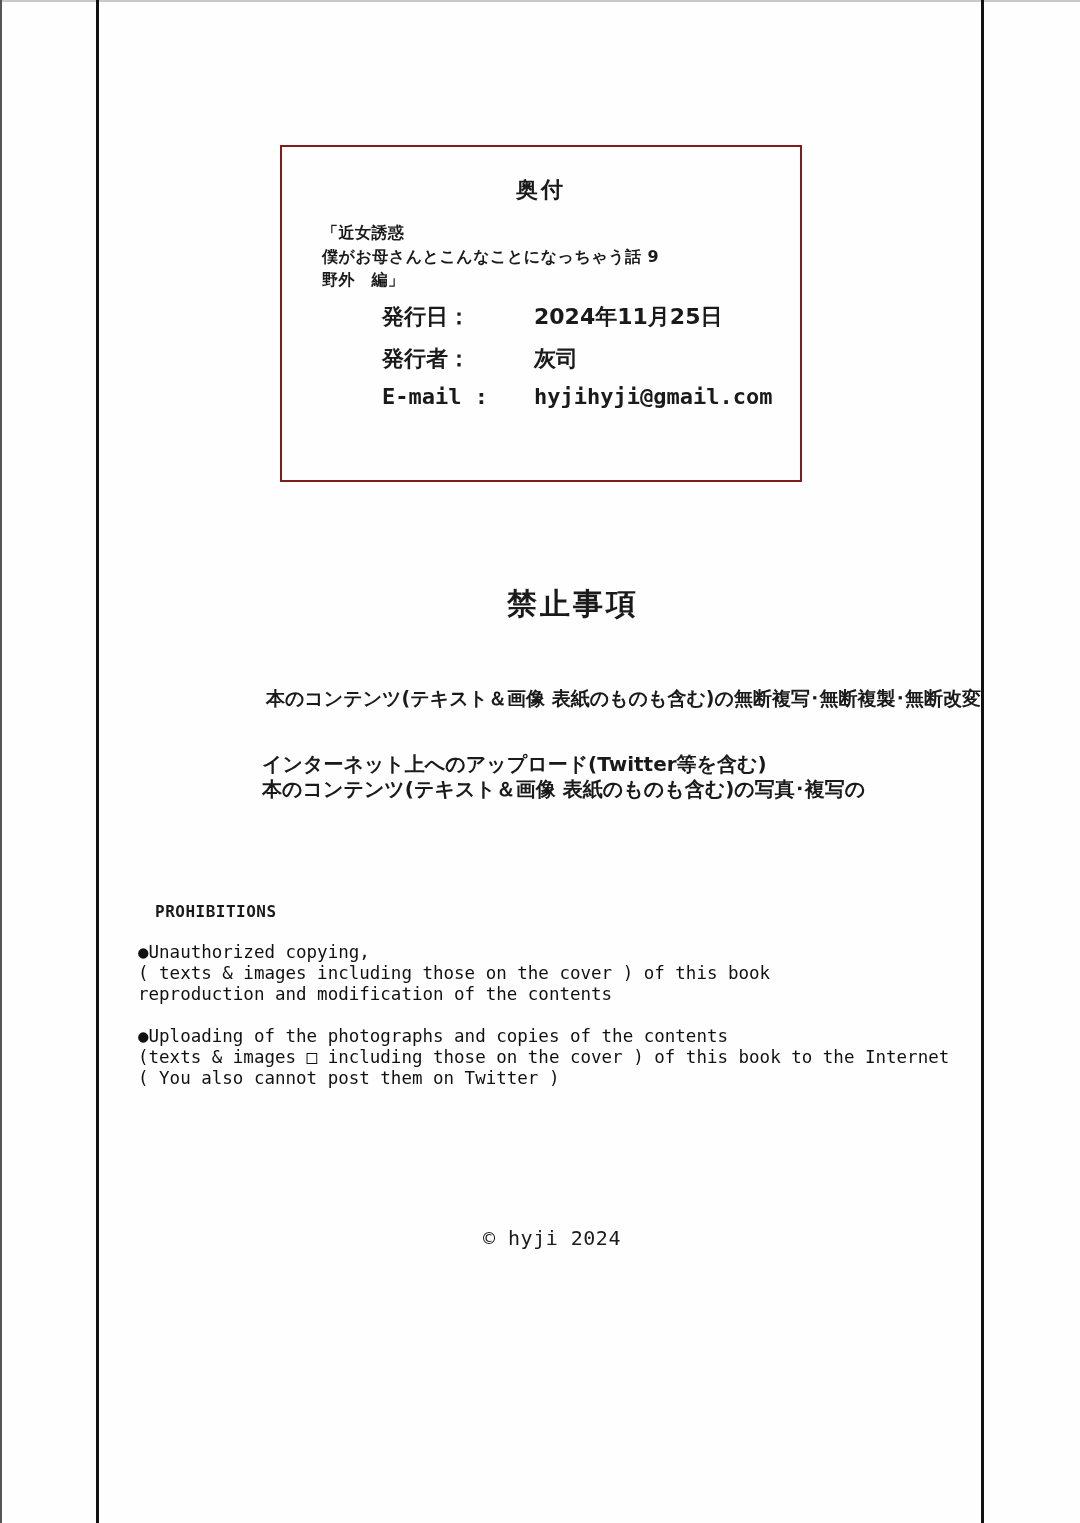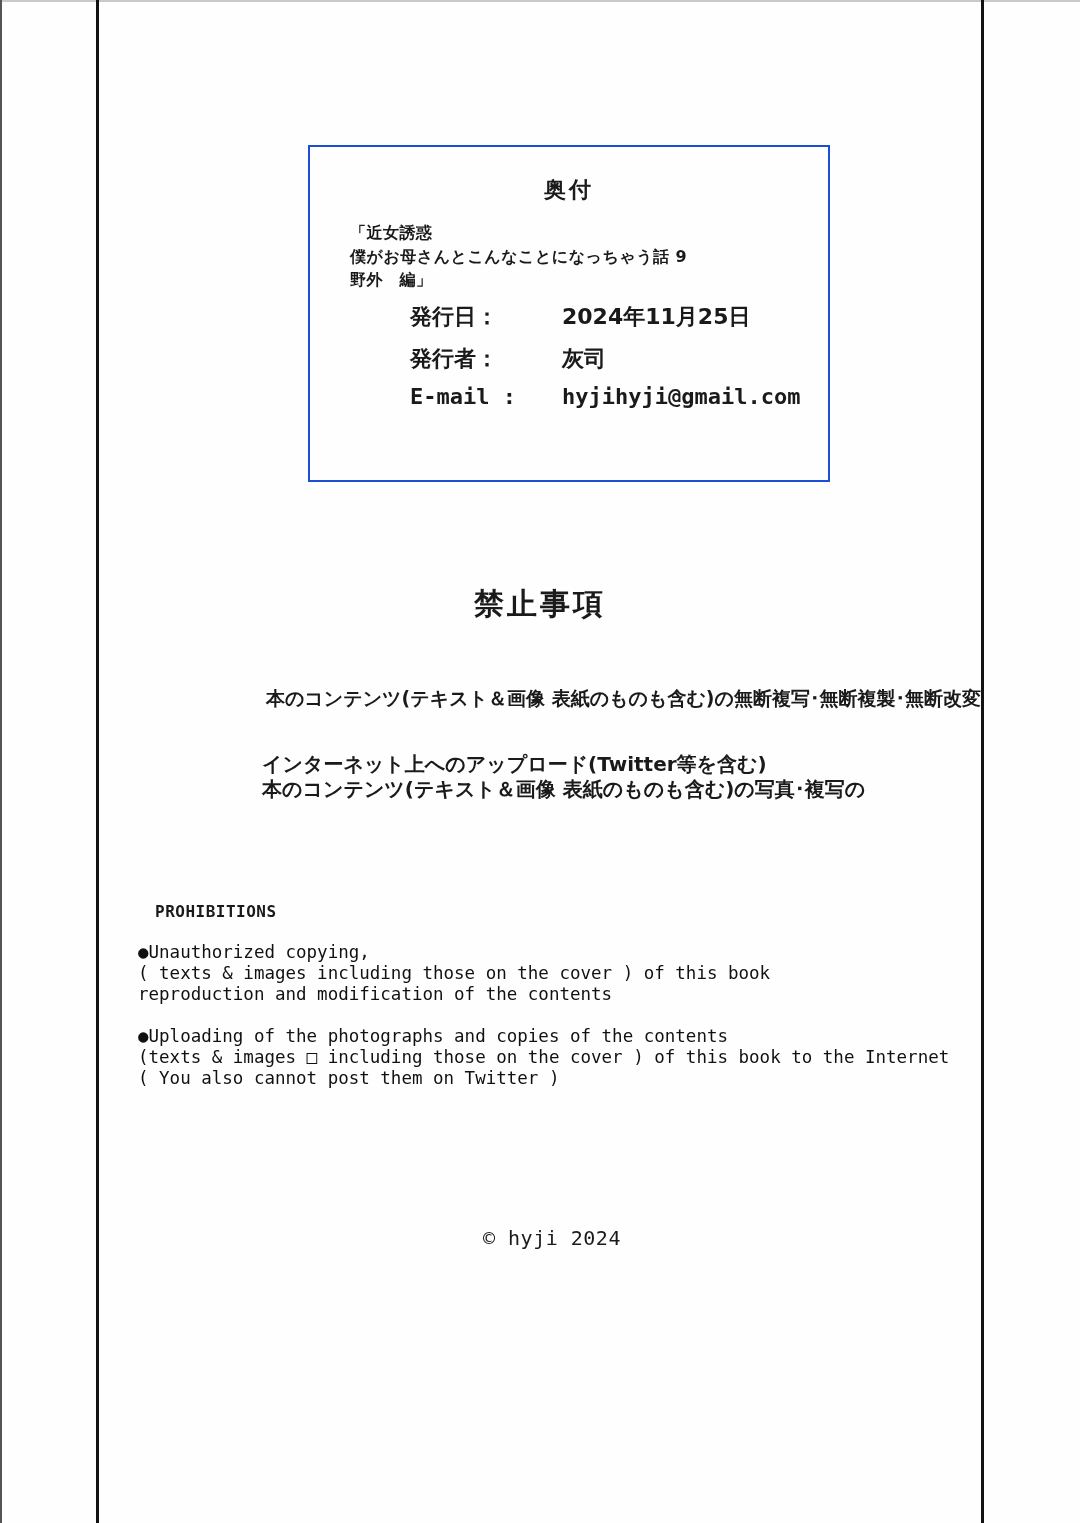--- a/index.html
+++ b/index.html
@@ -28,23 +28,23 @@
   .rule-vert {
     position: absolute; top: 0; width: 3px; height: 100%;
     background: #121212;
   }
   .rule-left-x { left: 96px; }
   .rule-right-x { left: 981px; }
 
   
   .colophon-box {
     position: absolute;
-    left: 308px; top: 145px;
+    left: 280px; top: 145px;
     width: 518px; height: 333px;
-    border: 2px solid #1d4ed8;
+    border: 2px solid #7f1d1d;
     background: #fefefe;
   }
   .okuzuke-heading {
     position: absolute;
     top: 28px; left: 0; width: 100%;
     text-align: center;
     font-size: 22px;
     font-weight: 600;
     letter-spacing: 3px;
   }
@@ -75,20 +75,21 @@
   }
 
   
   .kinshi-heading {
     position: absolute;
     top: 584px; left: 99px; width: 882px;
     text-align: center;
     font-size: 30px;
     font-weight: 700;
     letter-spacing: 3px;
+    padding-left: 33px;
   }
   .ja-item-1 {
     position: absolute;
     top: 686px; left: 99px; width: 882px;
     text-align: right;
     font-size: 19px;
     font-weight: 600;
     white-space: nowrap;
   }
   .ja-item-2 {

